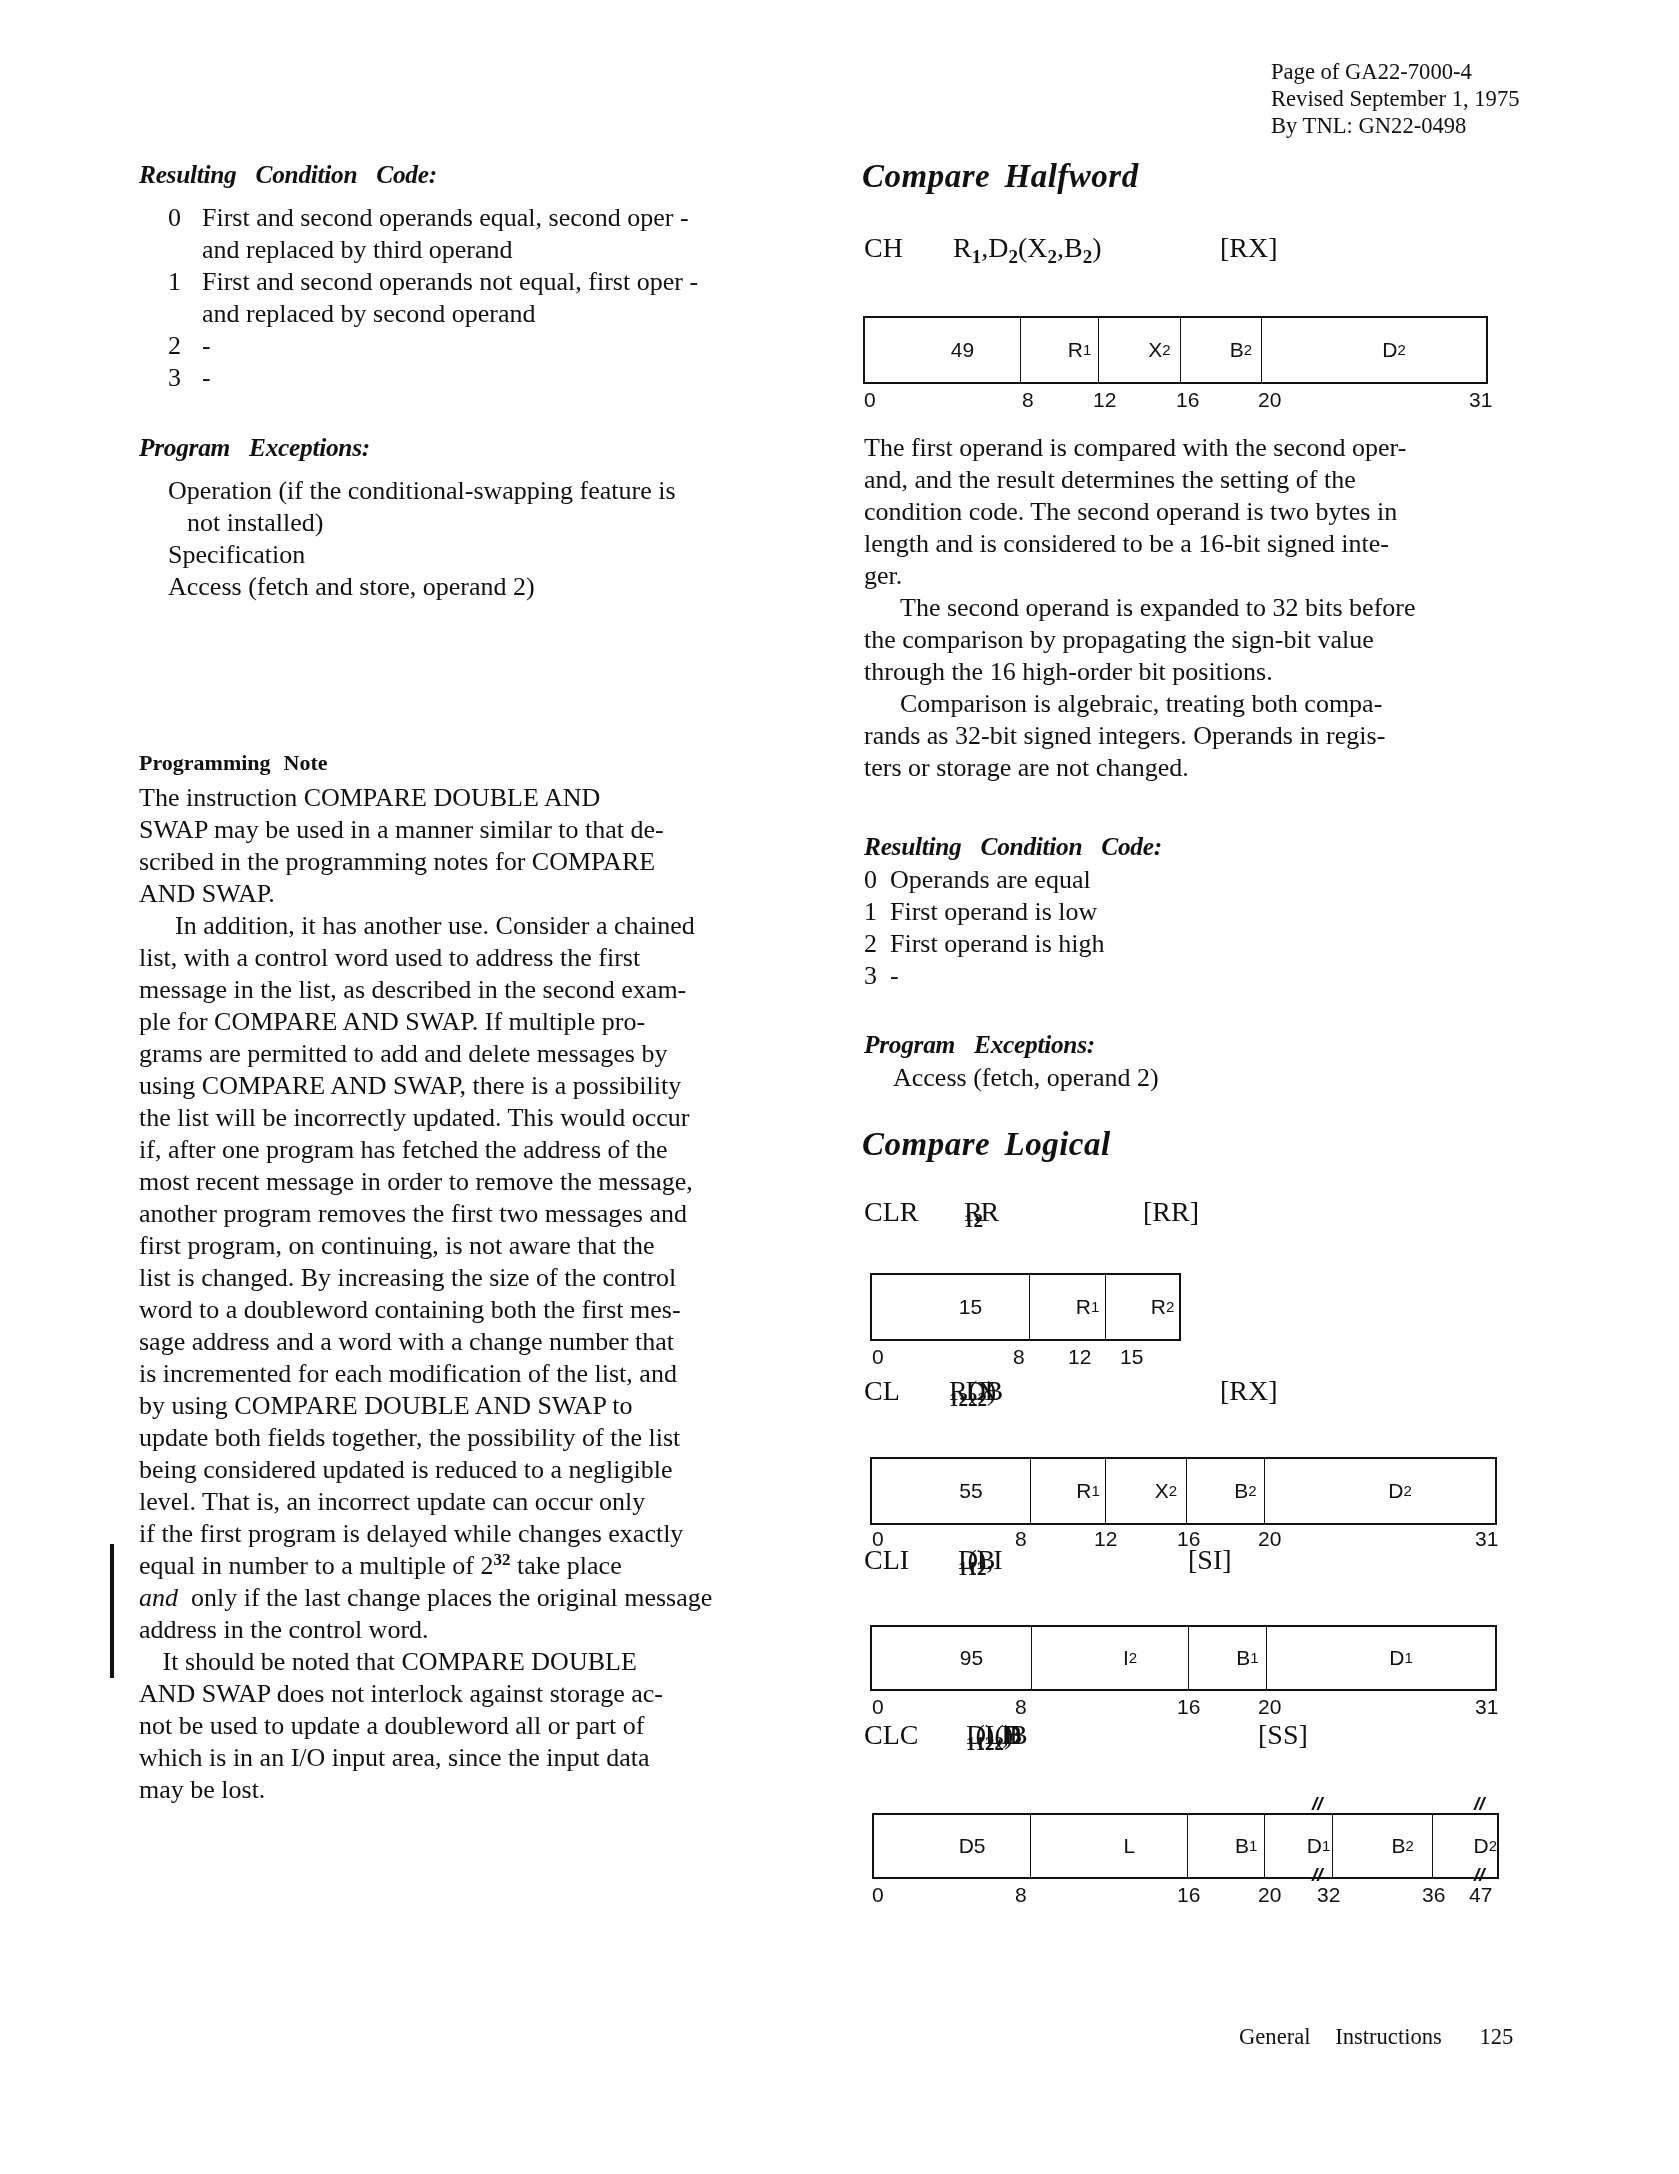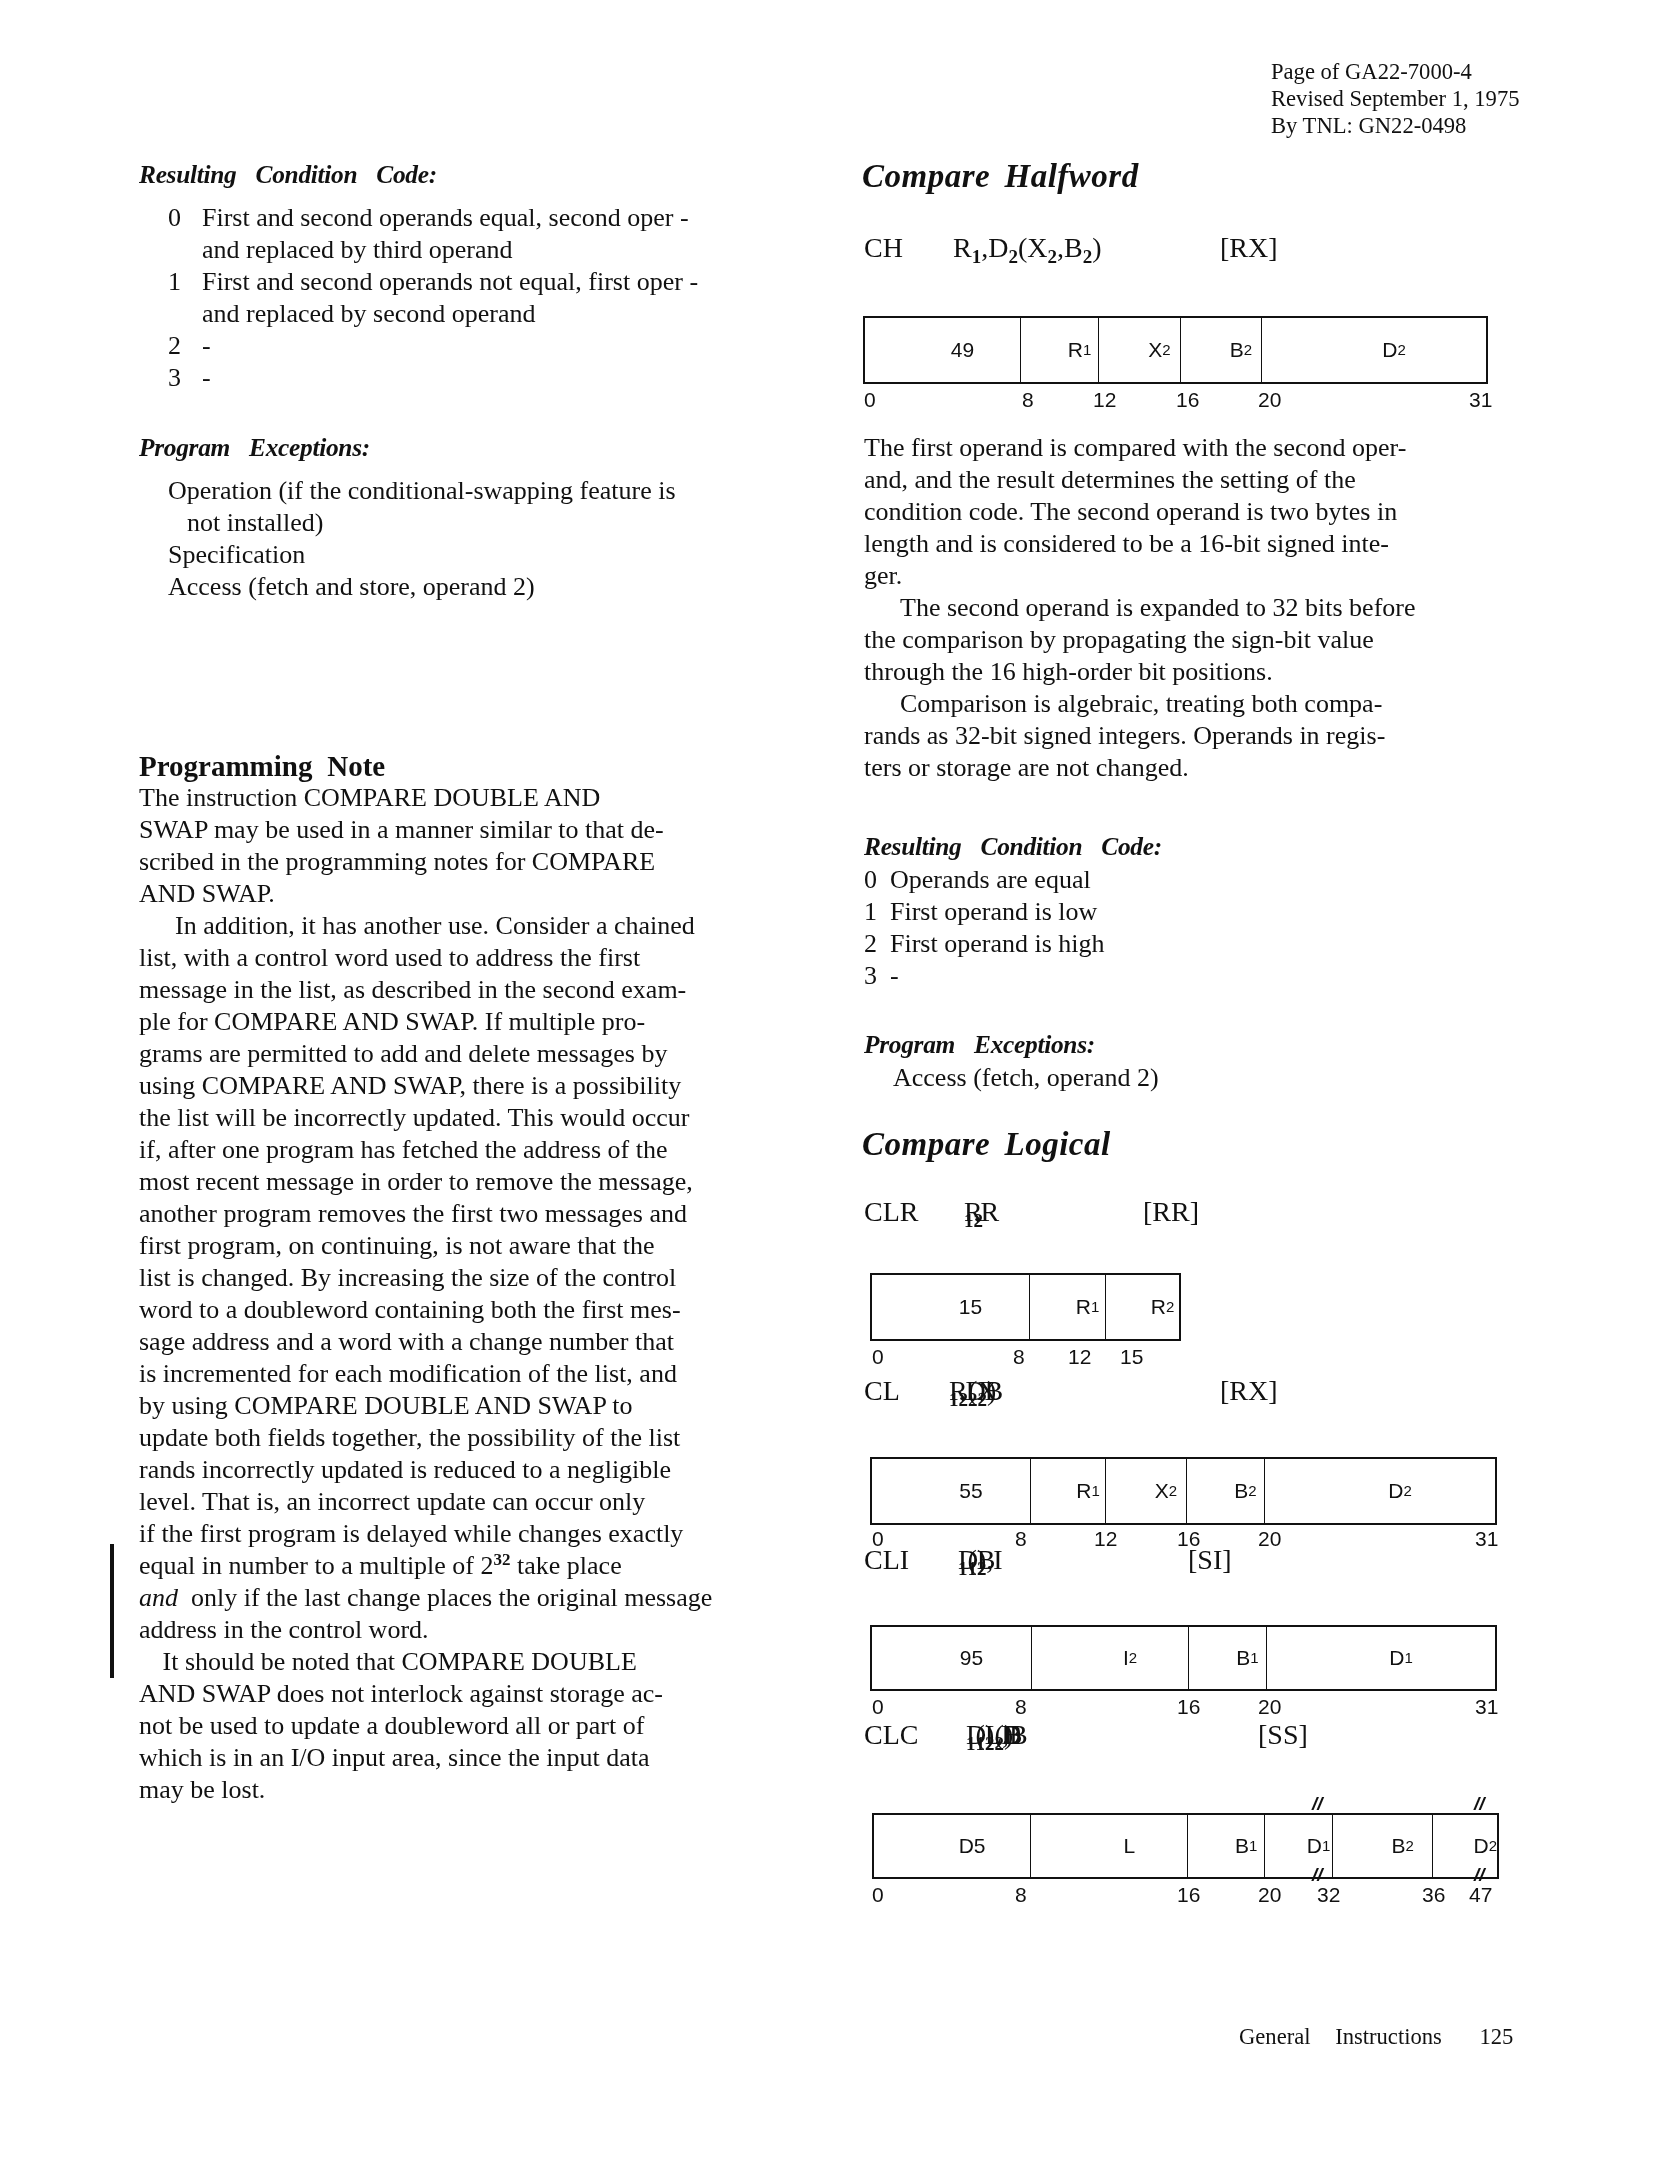--- a/index.html
+++ b/index.html
@@ -67,21 +67,21 @@
 </div>
 
 <div class="abs ital-head" style="left:139px; top:433px;">Program Exceptions:</div>
 <div class="abs body-text" style="left:168px; top:475px;">
   <div class="line">Operation (if the conditional-swapping feature is</div>
   <div class="line" style="padding-left:19px;">not installed)</div>
   <div class="line">Specification</div>
   <div class="line">Access (fetch and store, operand 2)</div>
 </div>
 
-<div class="abs" style="left:139px; top:750px; font-size:29px; font-weight:bold; word-spacing:7.5px;">Programming Note</div>
+<div class="abs" style="left:139px; top:750px; font-size:22px; font-weight:bold; word-spacing:7.5px;">Programming Note</div>
 
 <div class="abs body-text" style="left:139px; top:782px;">
   <div class="line">The instruction COMPARE DOUBLE AND</div>
   <div class="line">SWAP may be used in a manner similar to that de-</div>
   <div class="line">scribed in the programming notes for COMPARE</div>
   <div class="line">AND SWAP.</div>
 
   <div class="line indent">In addition, it has another use.  Consider a chained</div>
   <div class="line">list, with a control word used to address the first</div>
   <div class="line">message in the list, as described in the second exam-</div>
@@ -92,21 +92,21 @@
   <div class="line">if, after one program has fetched the address of the</div>
   <div class="line">most recent message in order to remove the message,</div>
   <div class="line">another program removes the first two messages and</div>
   <div class="line">first program, on continuing, is not aware that the</div>
   <div class="line">list is changed.  By increasing the size of the control</div>
   <div class="line">word to a doubleword containing both the first mes-</div>
   <div class="line">sage address and a word with a change number that</div>
   <div class="line">is incremented for each modification of the list, and</div>
   <div class="line">by using COMPARE DOUBLE AND SWAP to</div>
   <div class="line">update both fields together, the possibility of the list</div>
-  <div class="line">rands incorrectly updated is reduced to a negligible</div>
+  <div class="line">being considered updated is reduced to a negligible</div>
   <div class="line">level.  That is, an incorrect update can occur only</div>
   <div class="line">if the first program is delayed while changes exactly</div>
   <div class="line"><span>equal in number to a multiple of 2</span><sup>32</sup><span> take place</span></div>
   <div class="line"><i>and</i><span style="white-space:pre;">  only if the last change places the original message</span></div>
   <div class="line">address in the control word.</div>
 
   <div class="line indent" style="padding-left:23.5px;">It should be noted that COMPARE DOUBLE</div>
   <div class="line">AND SWAP does not interlock against storage ac-</div>
   <div class="line">not be used to update a doubleword all or part of</div>
   <div class="line">which is in an I/O input area, since the input data</div>

